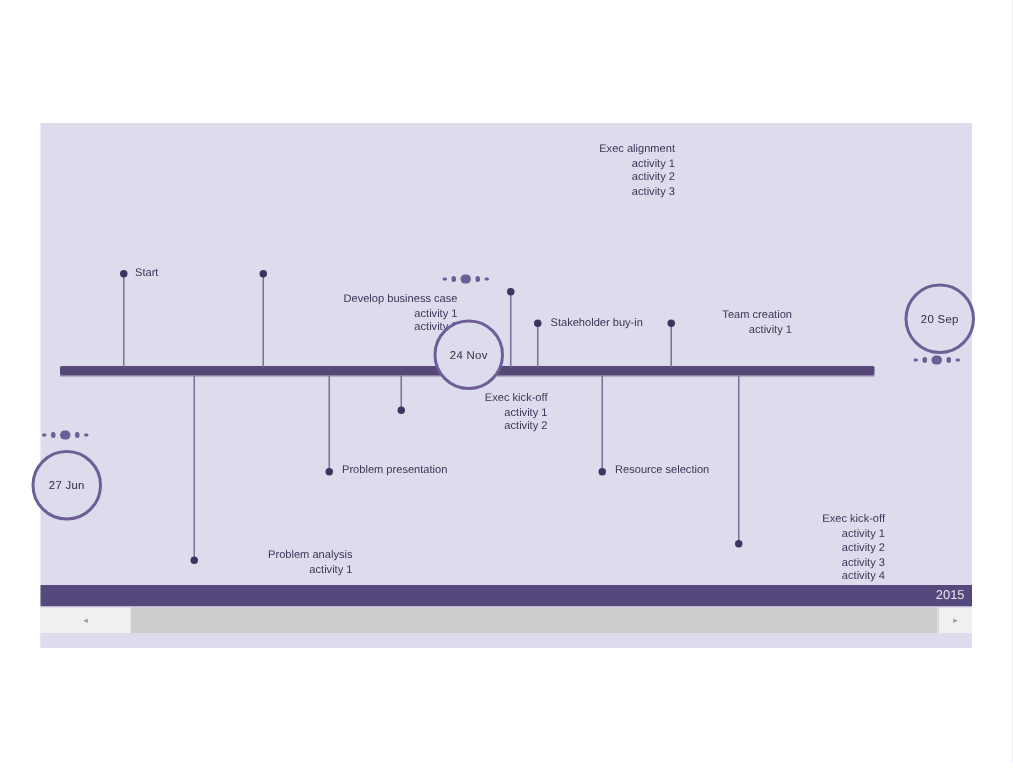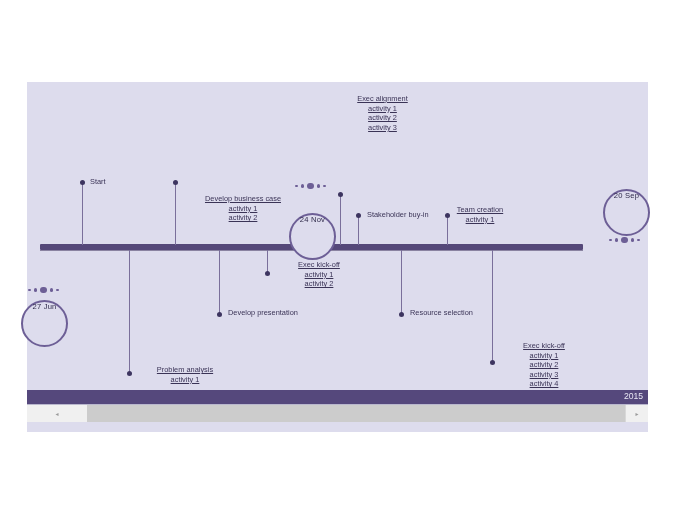--- a/index.html
+++ b/index.html
@@ -31,27 +31,27 @@
   .node-dot{
     position:absolute;width:5px;height:5px;border-radius:50%;
     background:#3d3560;
   }
   .ms-label{
     position:absolute;font-size:7.4px;color:#3a3356;line-height:9.6px;
     white-space:nowrap;
   }
   .ms-label .ttl{display:block;}
   .ms-label .act{display:block;}
-  .ms-label.center{text-align:center;text-decoration:underline;}
+  .ms-label.center{text-align:right;}
   .ms-label.left{text-align:right;}
 
   
   .date-circle{
     position:absolute;border:2.5px solid #6d5f96;border-radius:50%;
-    background:#dddced;display:flex;justify-content:center;
+    background:#dddced;display:flex;align-items:center;justify-content:center;
   }
   .date-circle span{
     font-size:7.6px;color:#2f2a4a;letter-spacing:.2px;white-space:nowrap;
   }
   .dot-cluster{position:absolute;display:flex;align-items:center;gap:3px;}
   .dot-cluster i{display:block;border-radius:50%;background:#6d5f96;}
   .dot-cluster i.s{width:2.6px;height:2.6px;}
   .dot-cluster i.m{width:3.6px;height:3.6px;}
   .dot-cluster i.l{width:6.4px;height:6.4px;}
 
@@ -134,21 +134,21 @@
     <div class="stem" style="left:102px;top:168px;height:123px;"></div>
     <div class="node-dot" style="left:100px;top:289px;"></div>
     <div class="ms-label center" style="left:108px;top:283px;width:100px;">
       <span class="ttl">Problem analysis</span>
       <span class="act">activity 1</span>
     </div>
 
     <div class="stem" style="left:192px;top:168px;height:64px;"></div>
     <div class="node-dot" style="left:190px;top:230px;"></div>
     <div class="ms-label left" style="left:201px;top:226px;">
-      <span class="ttl">Develop presentation</span>
+      <span class="ttl">Problem presentation</span>
     </div>
 
     <div class="stem" style="left:240px;top:168px;height:23px;"></div>
     <div class="node-dot" style="left:238px;top:189px;"></div>
     <div class="ms-label center" style="left:246px;top:178px;width:92px;">
       <span class="ttl">Exec kick-off</span>
       <span class="act">activity 1</span>
       <span class="act">activity 2</span>
     </div>
 

